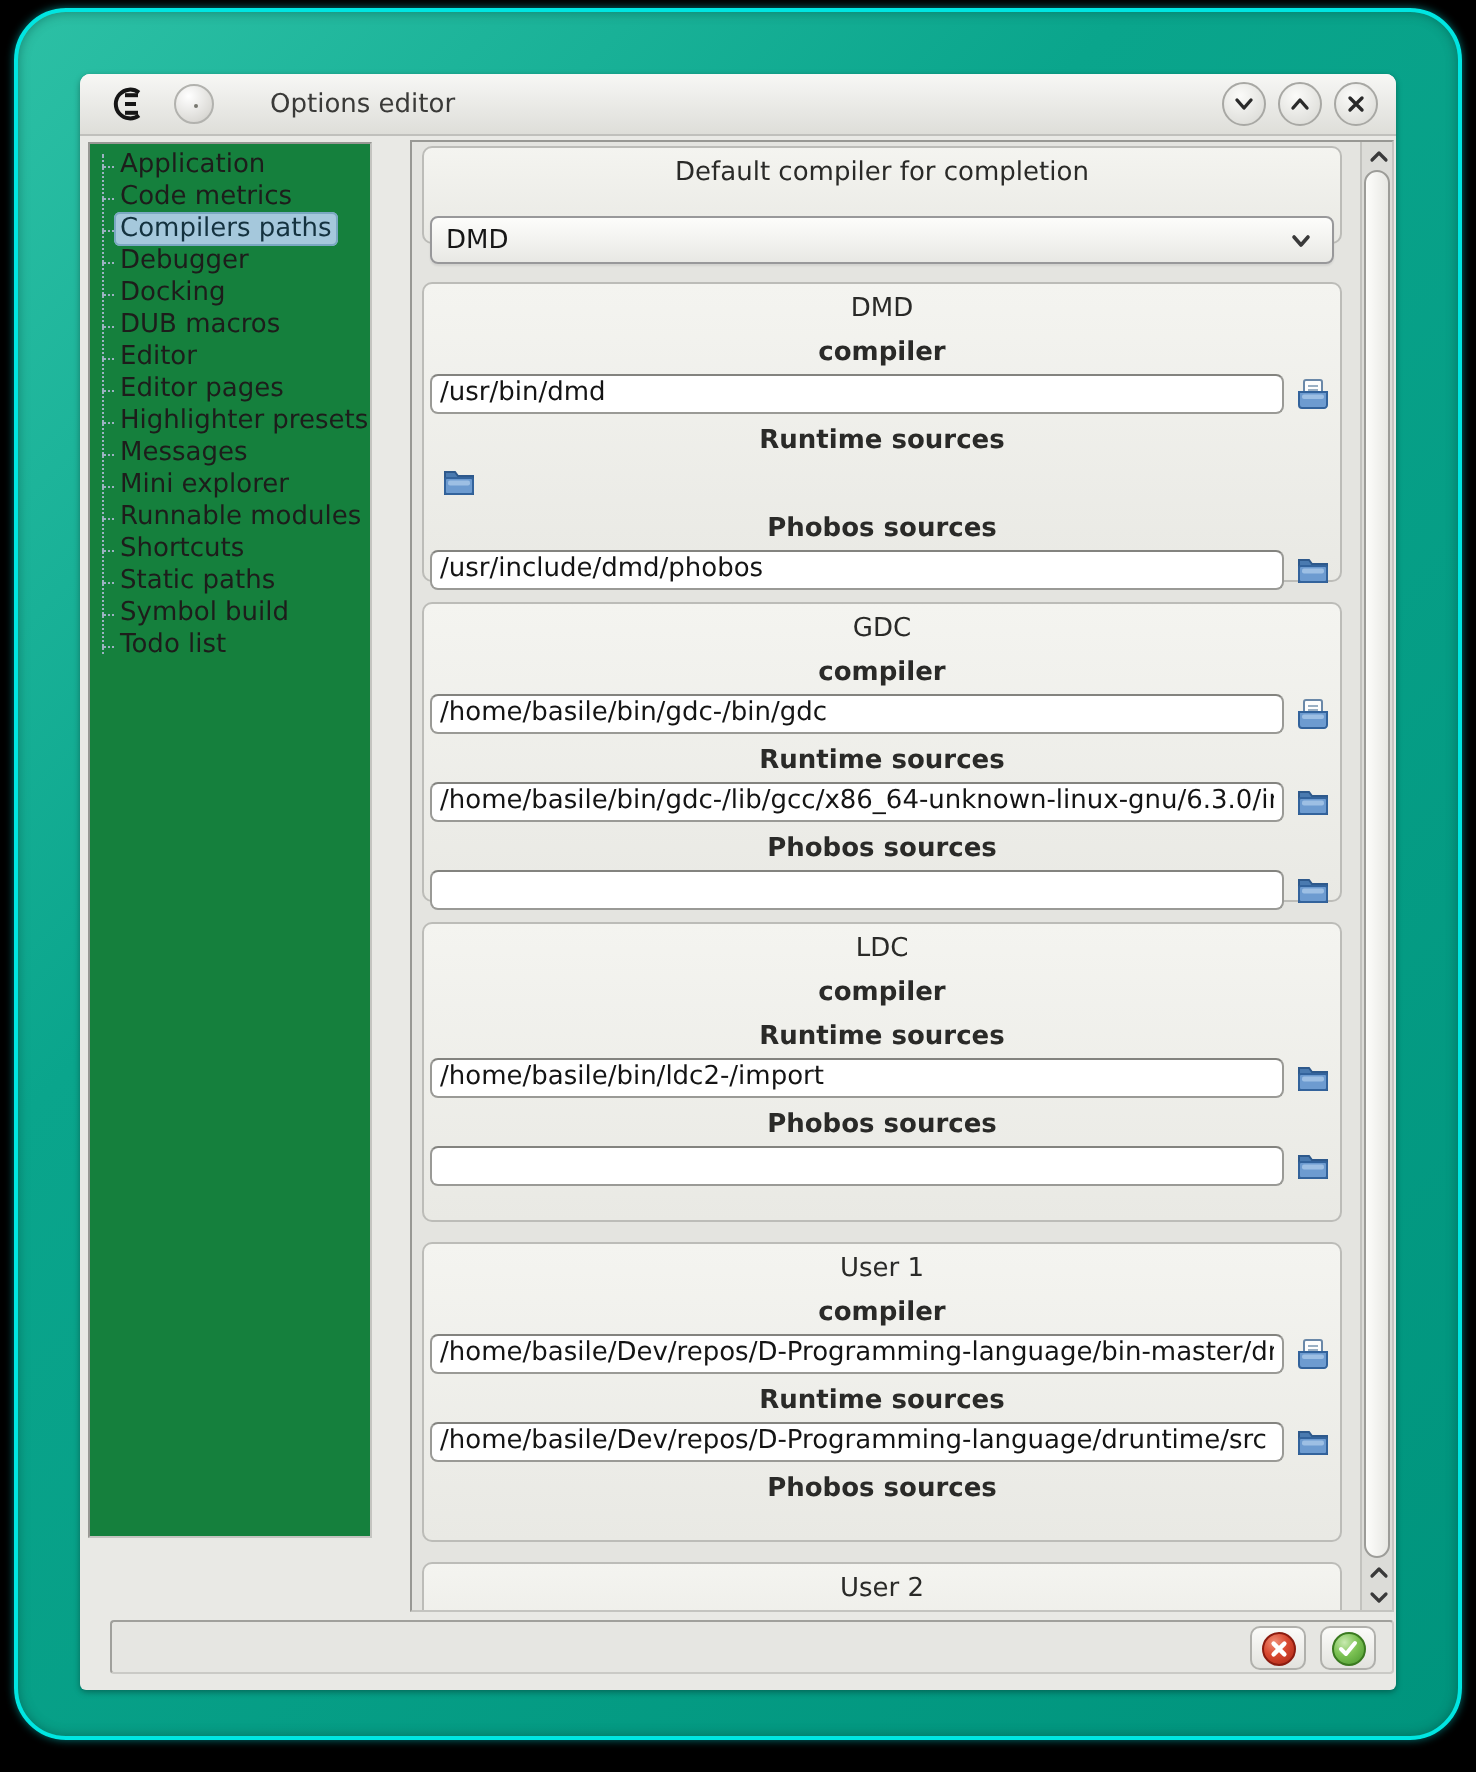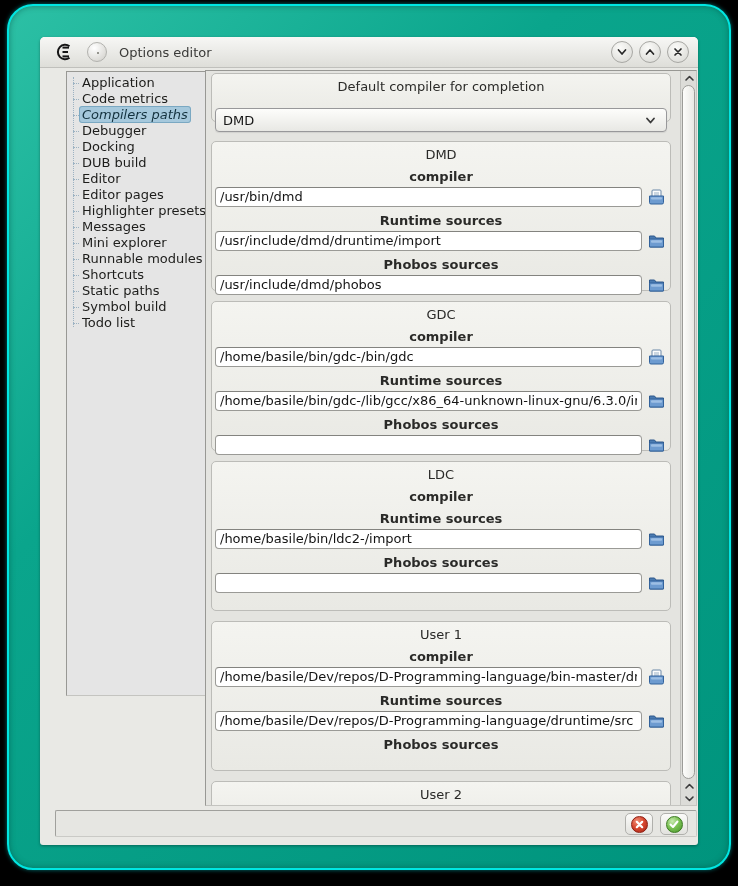--- a/index.html
+++ b/index.html
@@ -29,52 +29,52 @@
     border-bottom:1px solid #c0c0bc; border-radius:5px 5px 0 0;
   }
   .app-logo { margin-left:14px; width:20px; height:20px; }
   .menu-sphere {
     margin-left:13px; width:20px; height:20px; border-radius:50%;
     border:1px solid #b2b2ae;
     background:radial-gradient(circle at 35% 28%, #ffffff, #dddcd8 70%, #c9c8c4);
     position:relative; cursor:default;
   }
   .menu-sphere::after{ content:""; position:absolute; left:9px; top:9px; width:2px; height:2px; border-radius:50%; background:#77776f; }
-  .win-title { margin-left:12px; font-size:13px; color:#3a3a38; }
+  .win-title { margin-left:28px; font-size:13px; color:#3a3a38; }
   .win-controls { margin-left:auto; margin-right:9px; display:flex; gap:6px; }
   .win-btn {
     width:22px; height:22px; border-radius:50%;
     border:1px solid #a8a8a4;
     background:radial-gradient(circle at 40% 30%, #fbfbf9, #e0e0dc 75%, #cfcfcb);
     display:flex; align-items:center; justify-content:center; padding:0; cursor:pointer;
   }
 
   
   .sidebar {
-    position:absolute; left:66px; top:71px; width:142px; height:625px;
-    background:#e5e5e5; border:1px solid #989894;
+    position:absolute; left:44px; top:71px; width:142px; height:698px;
+    background:#15803d; border:1px solid #989894;
     border-right-color:#c4c4c0; border-bottom-color:#c4c4c0;
     overflow:hidden;
   }
   .tree { position:relative; padding-top:3px; }
   .tree-vline {
     position:absolute; left:6px; top:5px; width:1px; height:250px;
     border-left:1px dotted #9cb2c2;
   }
   .tree-item {
     position:relative; height:16px; line-height:16px; padding-left:12px;
     font-size:13px; color:#1d1d1b; white-space:nowrap; cursor:pointer;
   }
   .tree-item::before {
     content:""; position:absolute; left:6px; top:8px; width:6px; height:1px;
     border-top:1px dotted #9cb2c2;
   }
   .tree-item .lbl { padding:0 3px; border-radius:3px; }
   .tree-item.selected .lbl {
-    background:#a5c8dc; border:1px solid #7aa8c2; padding:0 2px; color:#14323f;font-style:italic;
+    background:#a5c8dc; border:1px solid #7aa8c2; padding:0 2px; color:#14323f;
   }
 
   
   .panel {
     position:absolute; left:205px; top:70px; width:492px; height:736px;
     background:#e4e4e0; border:1px solid #989894;
     border-right-color:#c4c4c0; border-bottom-color:#c4c4c0;
     overflow:hidden;
   }
   .groupbox {
@@ -166,21 +166,21 @@
   </div>
 
   <div class="sidebar">
     <div class="tree">
       <div class="tree-vline"></div>
       <div class="tree-item"><span class="lbl">Application</span></div>
       <div class="tree-item"><span class="lbl">Code metrics</span></div>
       <div class="tree-item selected"><span class="lbl">Compilers paths</span></div>
       <div class="tree-item"><span class="lbl">Debugger</span></div>
       <div class="tree-item"><span class="lbl">Docking</span></div>
-      <div class="tree-item"><span class="lbl">DUB build</span></div>
+      <div class="tree-item"><span class="lbl">DUB macros</span></div>
       <div class="tree-item"><span class="lbl">Editor</span></div>
       <div class="tree-item"><span class="lbl">Editor pages</span></div>
       <div class="tree-item"><span class="lbl">Highlighter presets</span></div>
       <div class="tree-item"><span class="lbl">Messages</span></div>
       <div class="tree-item"><span class="lbl">Mini explorer</span></div>
       <div class="tree-item"><span class="lbl">Runnable modules</span></div>
       <div class="tree-item"><span class="lbl">Shortcuts</span></div>
       <div class="tree-item"><span class="lbl">Static paths</span></div>
       <div class="tree-item"><span class="lbl">Symbol build</span></div>
       <div class="tree-item"><span class="lbl">Todo list</span></div>
@@ -209,21 +209,20 @@
               <rect x="4" y="1" width="9" height="9" rx="1" fill="#fdfdfd" stroke="#6a88a8" stroke-width="1"></rect>
               <line x1="6" y1="4" x2="11" y2="4" stroke="#9ab0c4" stroke-width="1"></line>
               <line x1="6" y1="6" x2="11" y2="6" stroke="#9ab0c4" stroke-width="1"></line>
               <path d="M1.5 7 h14 v6.5 a1.5 1.5 0 0 1 -1.5 1.5 h-11 a1.5 1.5 0 0 1 -1.5 -1.5 z" fill="#6d9bd0" stroke="#33639c" stroke-width="1"></path>
               <rect x="3" y="8.2" width="11" height="2.3" rx="1" fill="#9dbfe4"></rect>
             </svg>
         </button>
       </div>
       <div class="field-label">Runtime sources</div>
       <div class="field-row">
-        <input class="path-input" value="/usr/include/dmd/druntime/import" style="">
         <button class="icon-btn">
           <svg width="17" height="16" viewBox="0 0 17 16">
               <path d="M1.5 3 h5 l1.5 2 h7.5 v9 h-14 z" fill="#4a7ab0" stroke="#2e598c" stroke-width="1"></path>
               <rect x="1.5" y="6" width="14" height="8" rx="1" fill="#6d9bd0" stroke="#33639c" stroke-width="1"></rect>
               <rect x="3" y="7.2" width="11" height="2.5" rx="1" fill="#9dbfe4"></rect>
             </svg>
         </button>
       </div>
       <div class="field-label">Phobos sources</div>
       <div class="field-row">

